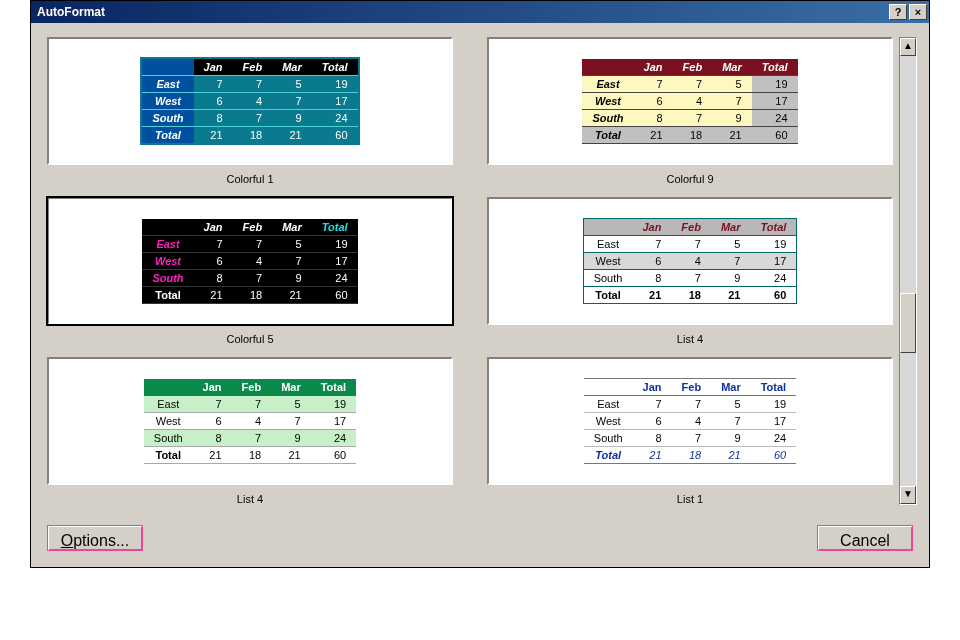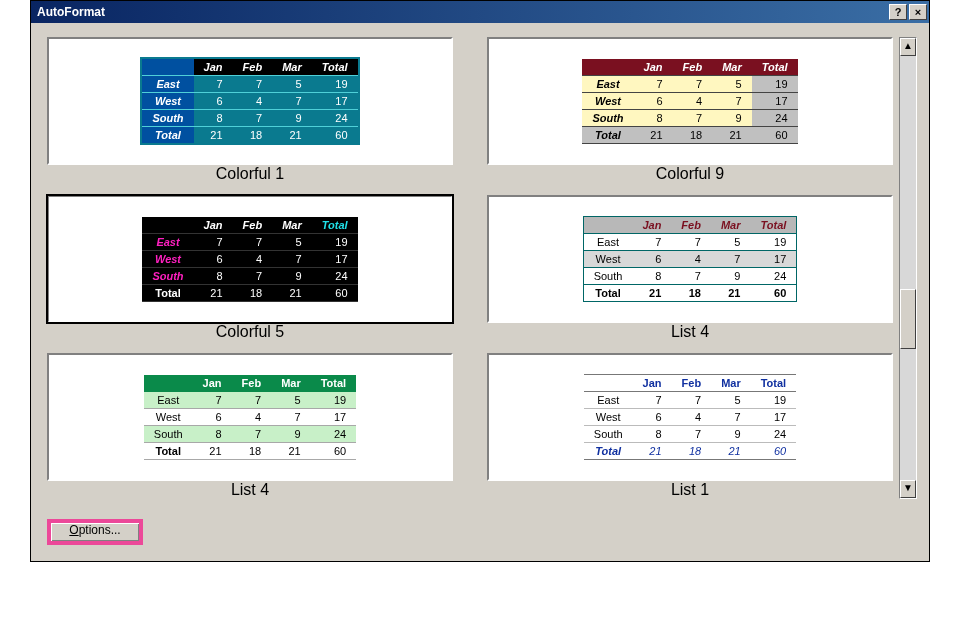--- a/index.html
+++ b/index.html
@@ -65,21 +65,21 @@
     position: relative;
     display:flex; align-items:center; justify-content:center;
     padding: 6px 10px;
   }
   .sample-frame.selected::after{
     content:"";
     position:absolute; inset:-3px;
     border:2px solid #000;
     pointer-events:none;
   }
-  .sample-label { font-size: 16px; }
+  .sample-label { margin-top: 8px; font-size: 11px; }
 
   .vscroll {
     width: 18px;
     background: #d8d8d8;
     border: 1px solid #808080;
     border-right-color:#fff; border-bottom-color:#fff;
     display:flex; flex-direction:column; align-items:stretch;
   }
   .scroll-btn {
     height: 18px;
@@ -99,24 +99,24 @@
 
   .buttons {
     display:flex;
     padding: 6px 16px 16px 16px;
     gap: 10px;
   }
   .buttons .spacer { flex:1; }
   .btn {
     min-width: 96px; height: 26px;
     background:#d4d0c8;
-    border:4px solid #ec4899;
+    border:1px solid #ec4899;
     box-shadow: inset 1px 1px #fff, inset -1px -1px #808080;
-    font-size:12px;
-    display:flex; align-items:flex-start; justify-content:center;
+    font-size:16px;
+    display:flex; align-items:flex-end; justify-content:center;
     cursor: default;
   }
   .uline { text-decoration: underline; }
 
   
   table.mini { border-collapse: collapse; font-size: 11px; }
   table.mini td, table.mini th { padding: 2px 10px; text-align: right; font-weight: normal; }
   table.mini .rowhead { text-align: center; }
   table.mini th { font-weight: bold; }
 
@@ -456,14 +456,15 @@
       </div>
       <div class="scroll-btn">▼</div>
     </div>
   </div>
 
   <div class="buttons">
     <div class="btn">
       <span><span class="uline">O</span><span>ptions...</span></span>
     </div>
     <div class="spacer"></div>
+    <div class="btn">Cancel</div>
   </div>
 </div>
 
 </body></html>

